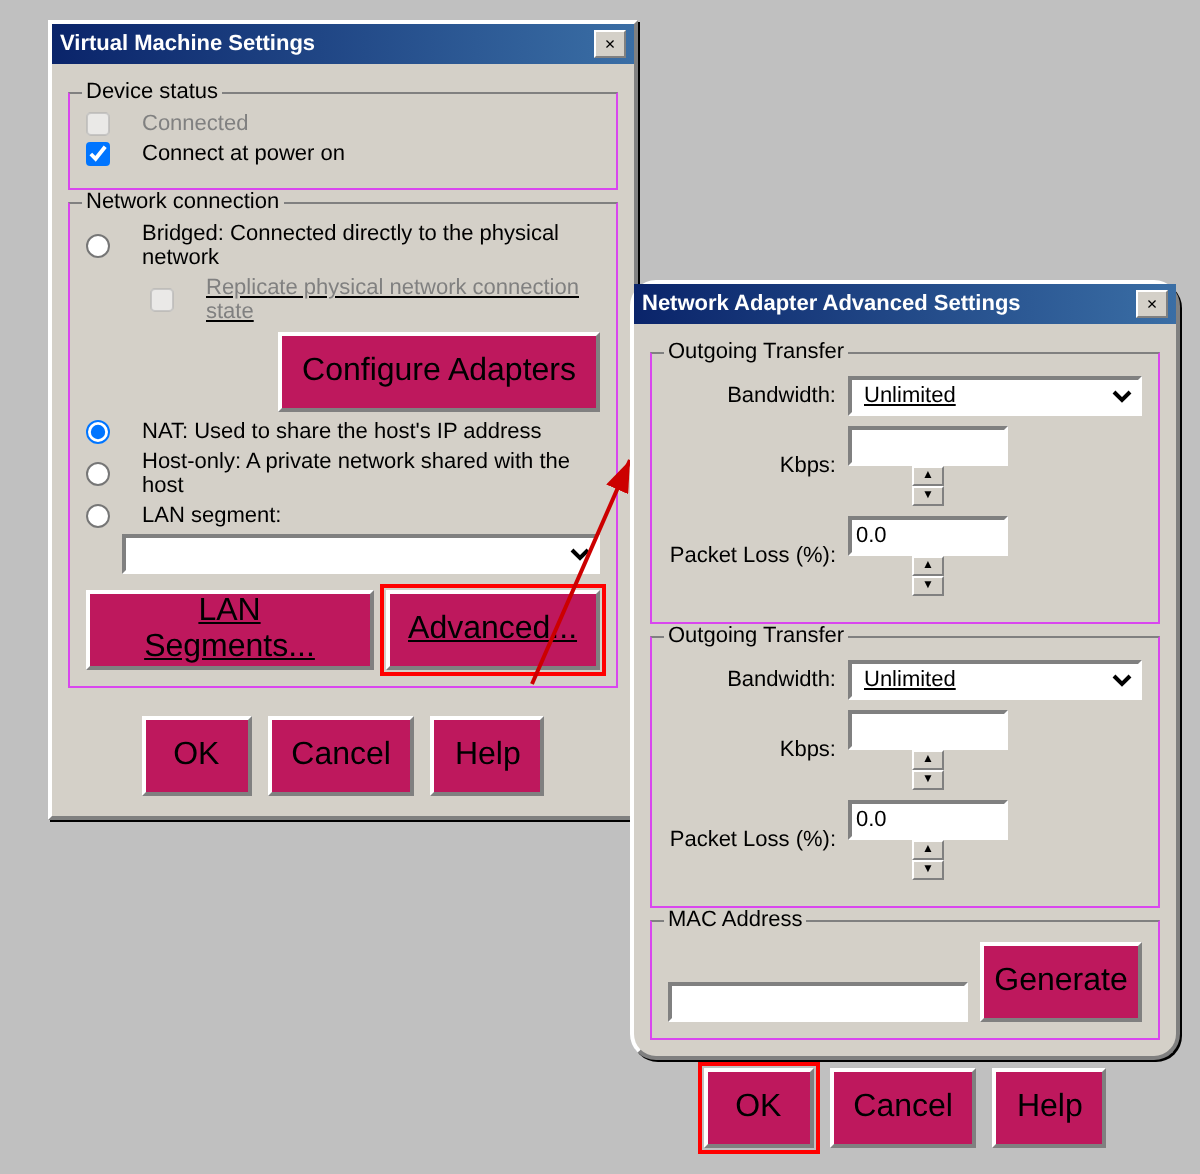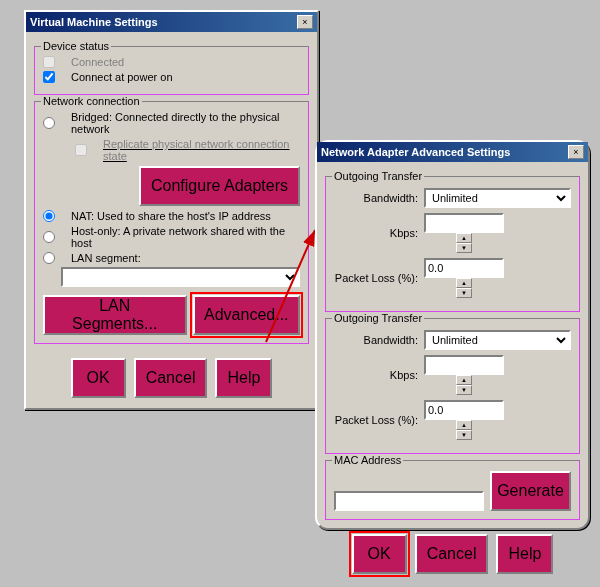--- a/index.html
+++ b/index.html
@@ -105,20 +105,21 @@
       height: 40px;
       display: inline-flex;
       align-items: center;
       justify-content: center;
     }
 
     
     .select-combo {
       display: flex;
       align-items: flex-end;
+      text-decoration: underline;
     }
 
     .select-field {
       background: white;
       border: 2px solid;
       border-color: #808080 #ffffff #ffffff #808080;
       height: 20px;
       font-family: 'MS Sans Serif', Arial, sans-serif;
       font-size: 11px;
       padding: 1px 2px;
@@ -295,21 +296,21 @@
         <span>LAN segment:</span>
       </div>
 
       <div class="lan-row">
         <div class="select-combo" style="flex:1;">
           <select class="select-field" style="width:100%;">
           </select>
         </div>
       </div>
 
-      <div style="display:flex; justify-content:flex-end; gap:6px; margin-top:8px;">
+      <div style="display:flex; justify-content:flex-end; gap:6px; margin-top:8px;text-decoration:underline;">
         <button class="btn">LAN Segments...</button>
         <button class="btn btn-red-border">Advanced...</button>
       </div>
     </div>
 
     <div class="button-bar">
       <button class="btn">OK</button>
       <button class="btn">Cancel</button>
       <button class="btn">Help</button>
     </div>

